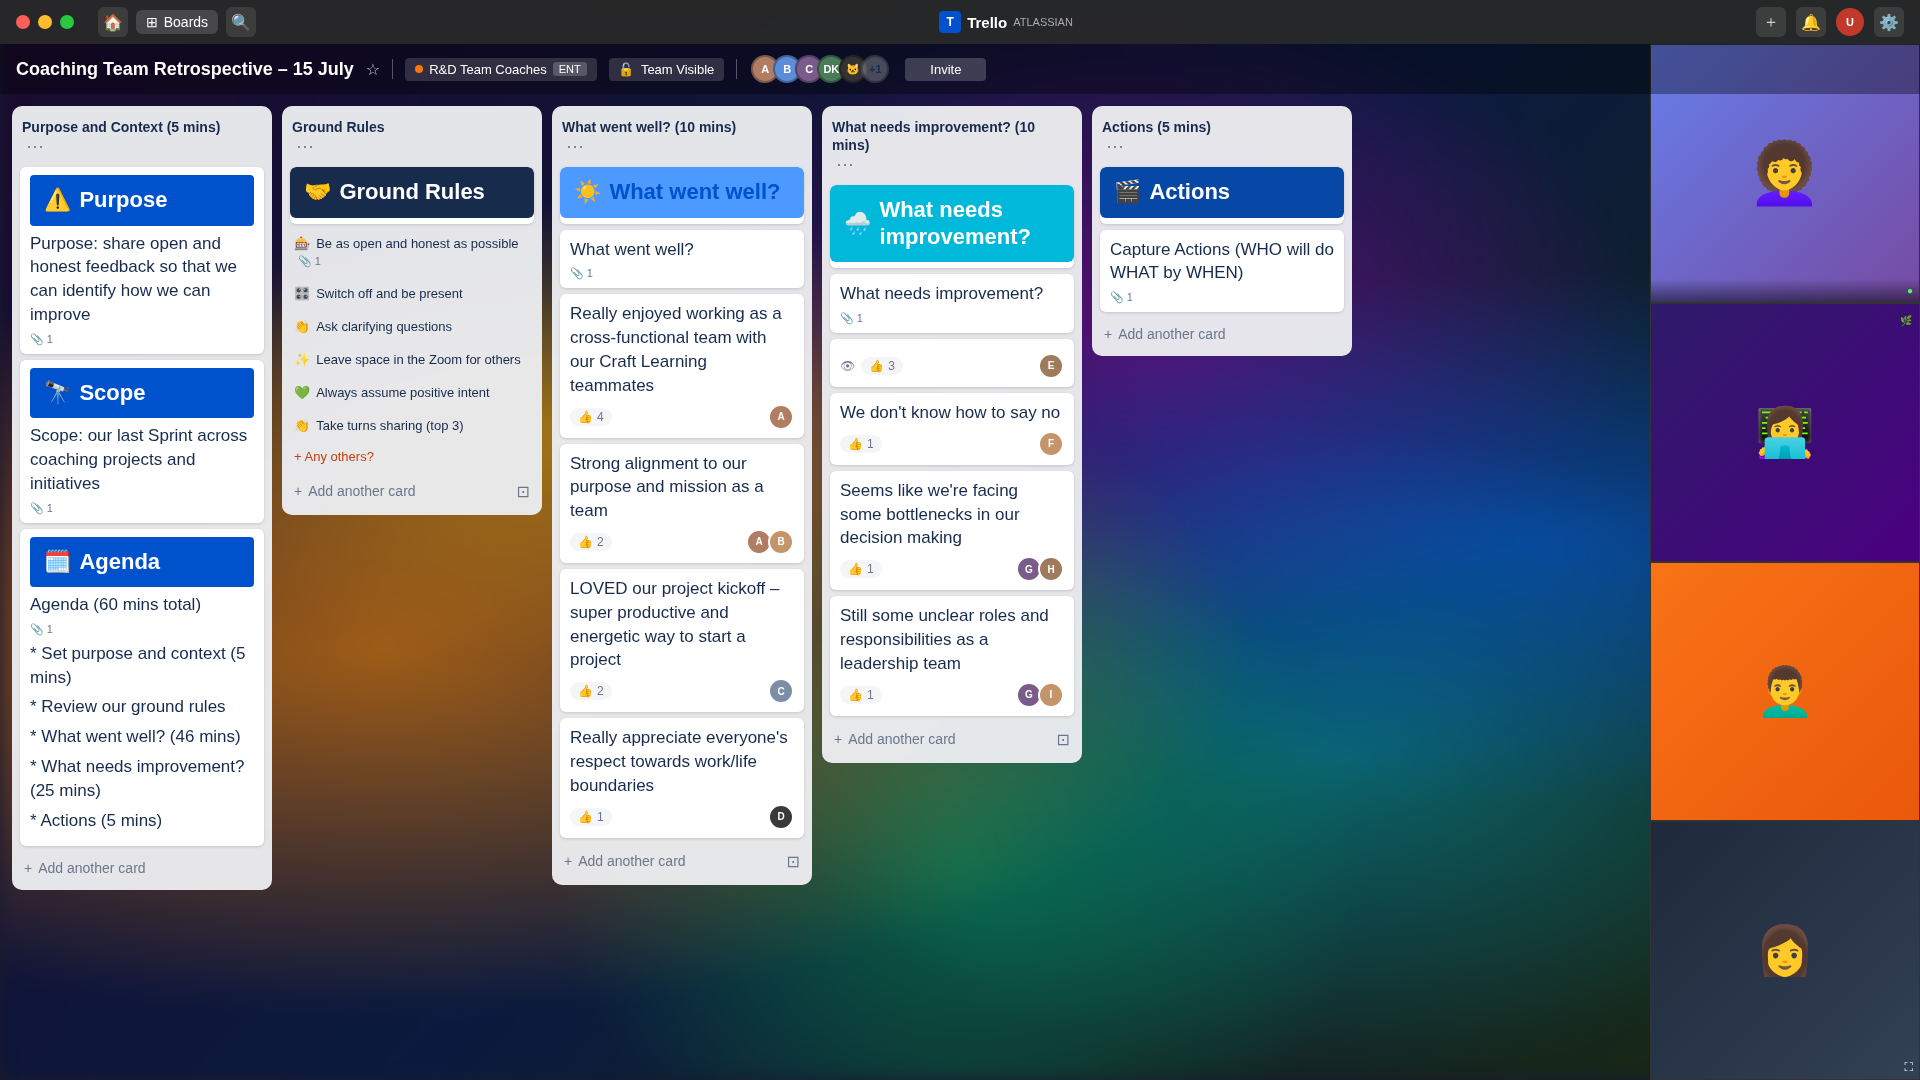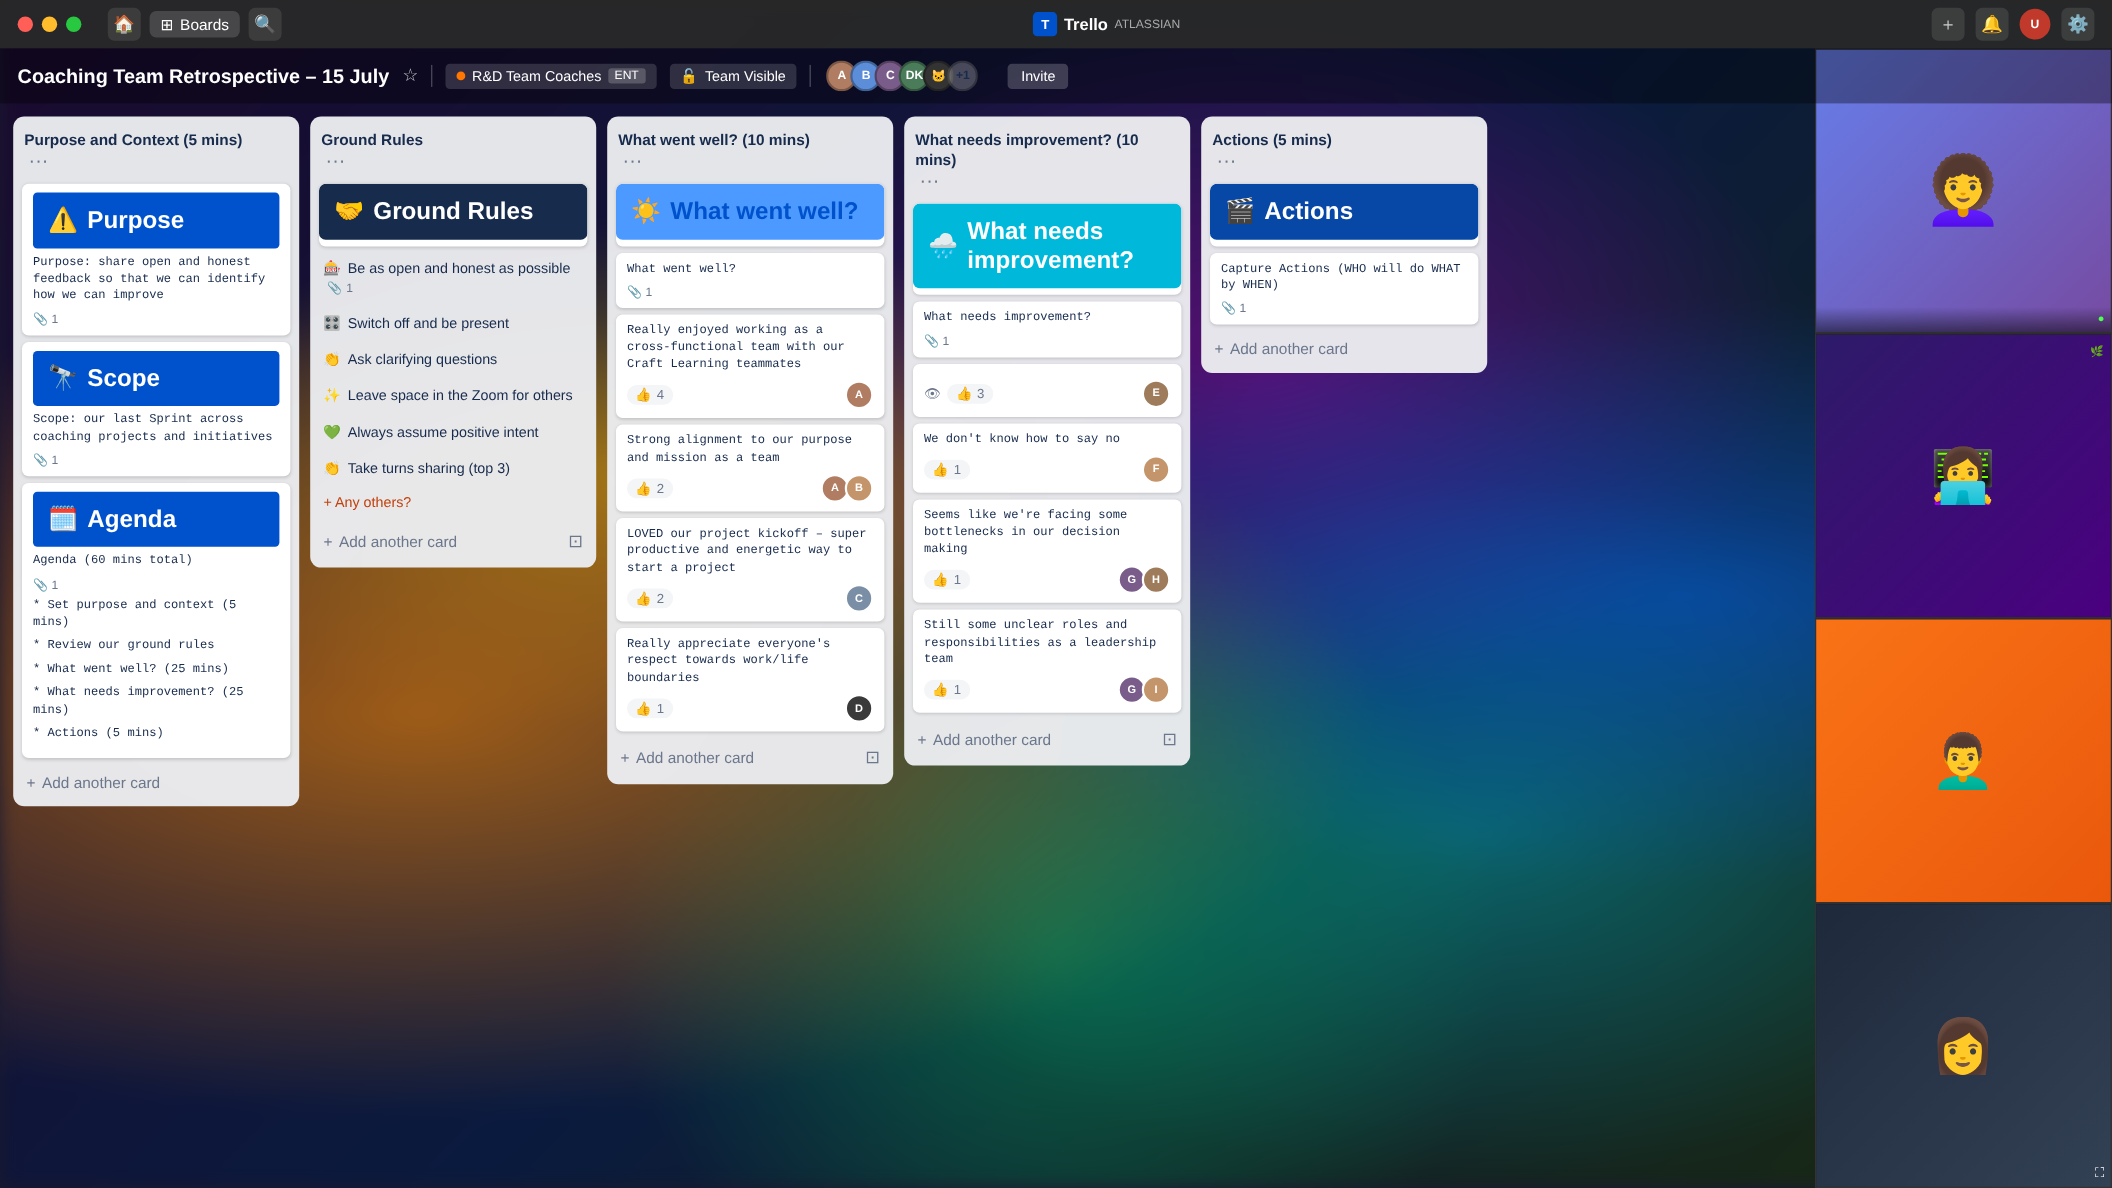--- a/index.html
+++ b/index.html
@@ -167,27 +167,27 @@
     }
     .header-avatars {
       display: flex;
       margin-left: 8px;
     }
     .header-avatars .avatar-circle {
       margin-left: -6px;
       border: 2px solid rgba(0,0,0,0.3);
     }
     .invite-btn {
-      padding: 4px 12px;
+      padding: 4px 25px;
       background: rgba(255,255,255,0.2);
       border-radius: 4px;
       color: #fff;
       font-size: 13px;
       cursor: pointer;
-      margin-left: 15px;
+      margin-left: 4px;
     }
 
     
     .board-area {
       position: absolute;
       top: 94px; left: 0;
       right: 270px;
       bottom: 0;
       overflow-x: auto;
       padding: 12px;
@@ -250,25 +250,24 @@
       gap: 8px;
       line-height: 1.2;
     }
     .card-banner.blue { background: #0052cc; color: #fff; }
     .card-banner.blue-light { background: #4c9aff; color: #0052cc; }
     .card-banner.dark { background: #172b4d; color: #fff; }
     .card-banner.teal { background: #00b8d9; color: #fff; }
     .card-banner.navy { background: #0747a6; color: #fff; }
 
     .card-text {
-      font-size: 11px;
+      font-size: 17px;
       color: #172b4d;
       line-height: 1.4;
       margin-bottom: 6px;
-      font-family: Liberation Mono, monospace;
     }
     .card-footer {
       display: flex;
       align-items: center;
       justify-content: space-between;
       margin-top: 6px;
     }
     .attach-icon {
       font-size: 11px;
       color: #6b778c;
@@ -476,21 +475,21 @@
     <div class="card">
       <div class="card-banner blue">
         <span>🗓️</span>
         <span>Agenda</span>
       </div>
       <div class="card-text">Agenda (60 mins total)</div>
       <div class="attach-icon">📎 1</div>
       <div style="margin-top:6px;">
         <div class="card-text">* Set purpose and context (5 mins)</div>
         <div class="card-text">* Review our ground rules</div>
-        <div class="card-text">* What went well? (25 mins)</div>
+        <div class="card-text">* What went well? (46 mins)</div>
         <div class="card-text">* What needs improvement? (25 mins)</div>
         <div class="card-text">* Actions (5 mins)</div>
       </div>
     </div>
 
     <div class="add-card-btn">
       <span>+</span>
       <span>Add another card</span>
     </div>
   </div>

